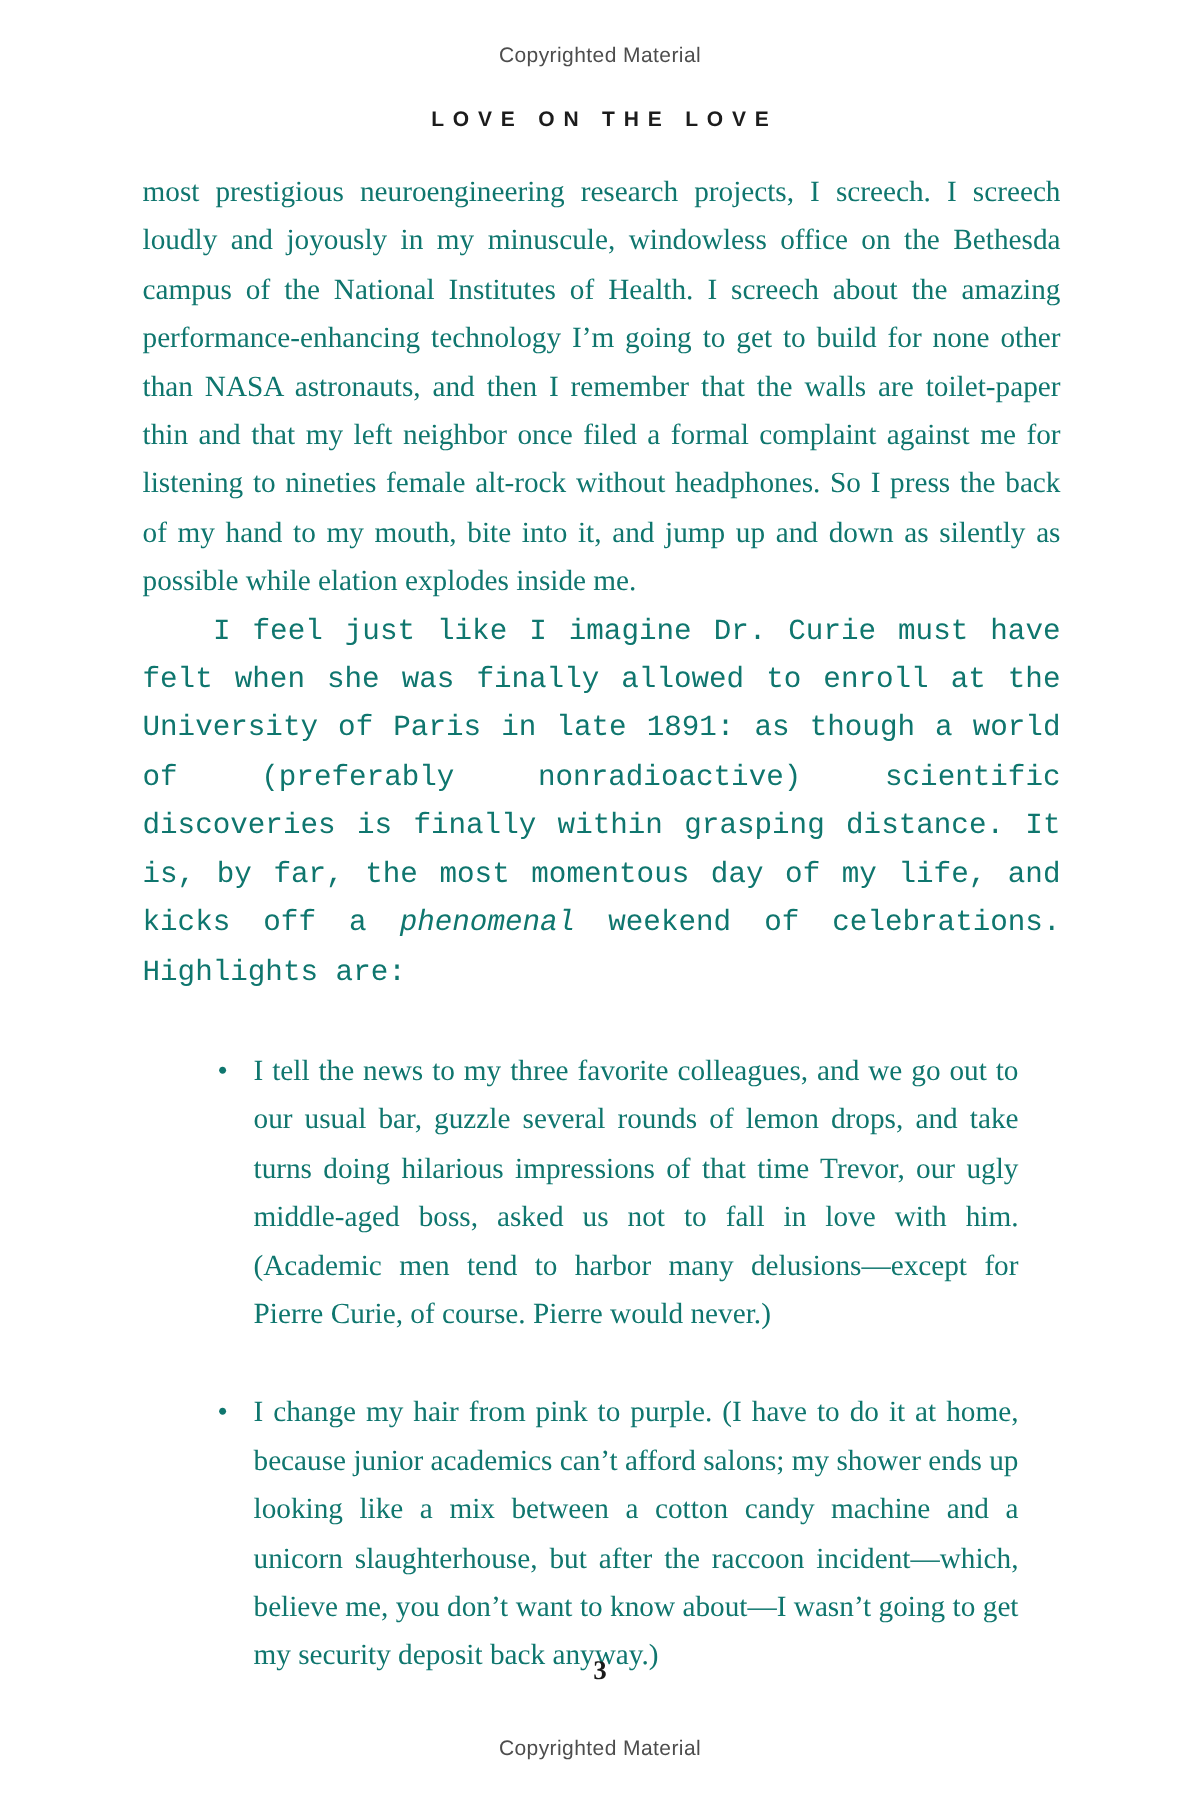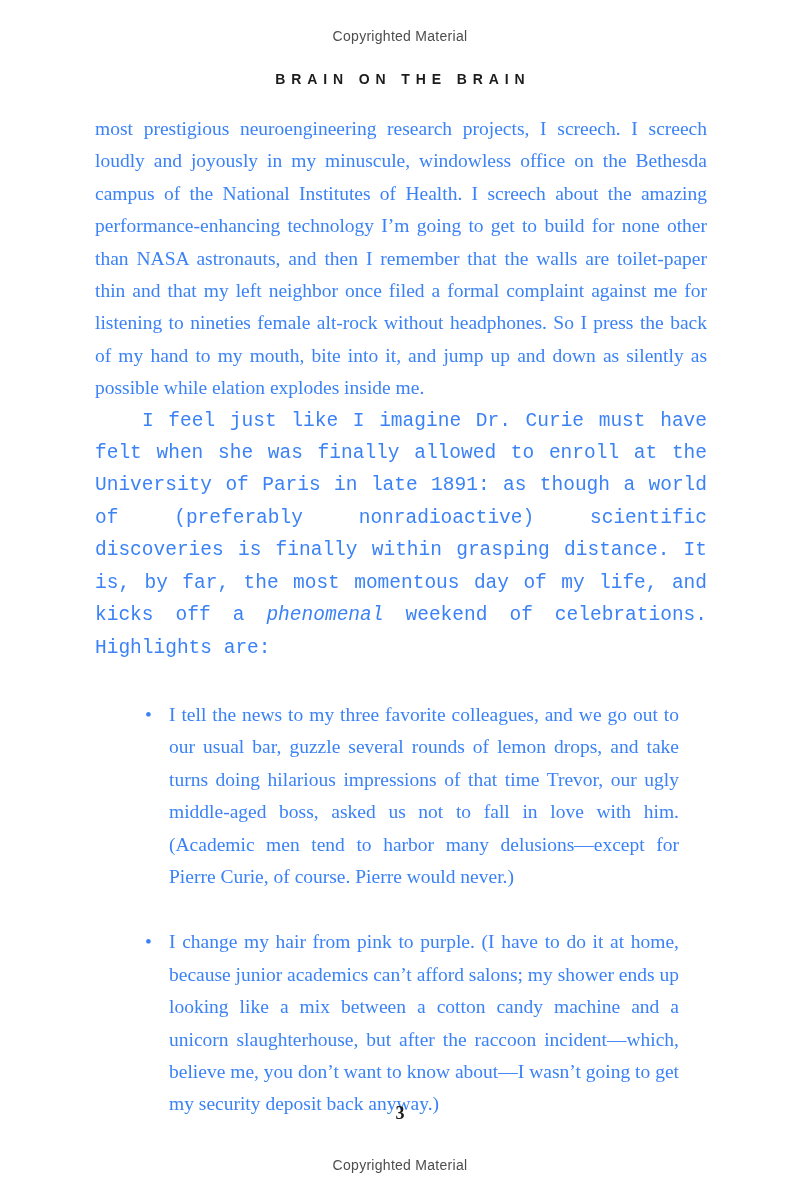--- a/index.html
+++ b/index.html
@@ -38,21 +38,21 @@
     text-indent: 0.42em; 
   }
   .body-text {
     position: absolute;
     top: 113px;
     left: 95px;
     width: 612px;
     font-size: 19.5px;
     line-height: 32.4px;
     text-align: justify;
-    color: #3b82f6;
+    color: #0f766e;
   }
   .para { text-align: justify; }
   .para.indented { text-indent: 47px; font-family: Liberation Mono, monospace; }
   .para em { font-style: italic; }
   ul.bullet-list {
     list-style: none;
     margin-top: 35px;
     margin-left: 50px;
     margin-right: 28px;
   }
@@ -81,21 +81,21 @@
     font-size: 18px;
     font-weight: 700;
     color: #1a1a1a;
   }
 </style>
 </head>
 <body>
 
 <div class="copyright top">Copyrighted Material</div>
 
-<div class="running-head">BRAIN ON THE BRAIN</div>
+<div class="running-head">LOVE ON THE LOVE</div>
 
 <div class="body-text">
 
   <p class="para">most prestigious neuroengineering research projects, I screech. I screech loudly and joyously in my minuscule, windowless office on the Bethesda campus of the National Institutes of Health. I screech about the amazing performance-enhancing technology I’m going to get to build for none other than NASA astronauts, and then I remember that the walls are toilet-paper thin and that my left neighbor once filed a formal complaint against me for listening to nineties female alt-rock without headphones. So I press the back of my hand to my mouth, bite into it, and jump up and down as silently as possible while elation explodes inside me.</p>
 
   <p class="para indented"><span>I feel just like I imagine Dr. Curie must have felt when she was finally allowed to enroll at the University of Paris in late 1891: as though a world of (preferably nonradioactive) scientific discoveries is finally within grasping distance. It is, by far, the most momentous day of my life, and kicks off a </span><em>phenomenal</em><span> weekend of celebrations. Highlights are:</span></p>
 
   <ul class="bullet-list">
     <li>
       <span class="bullet-marker">•</span>

